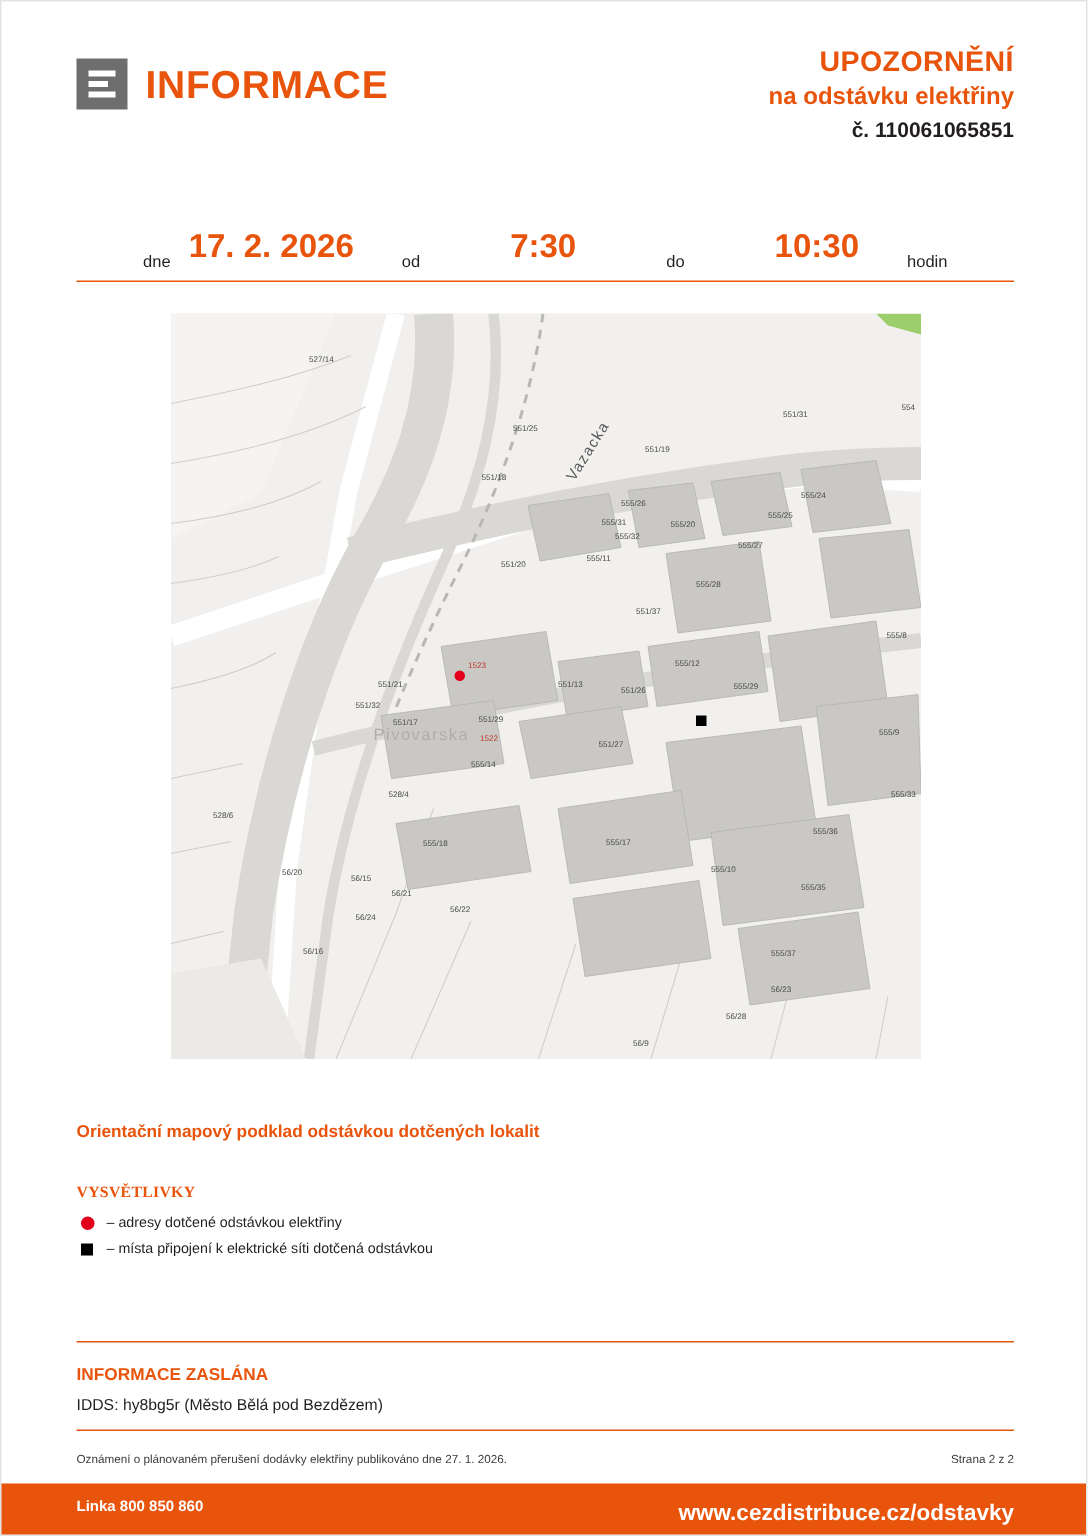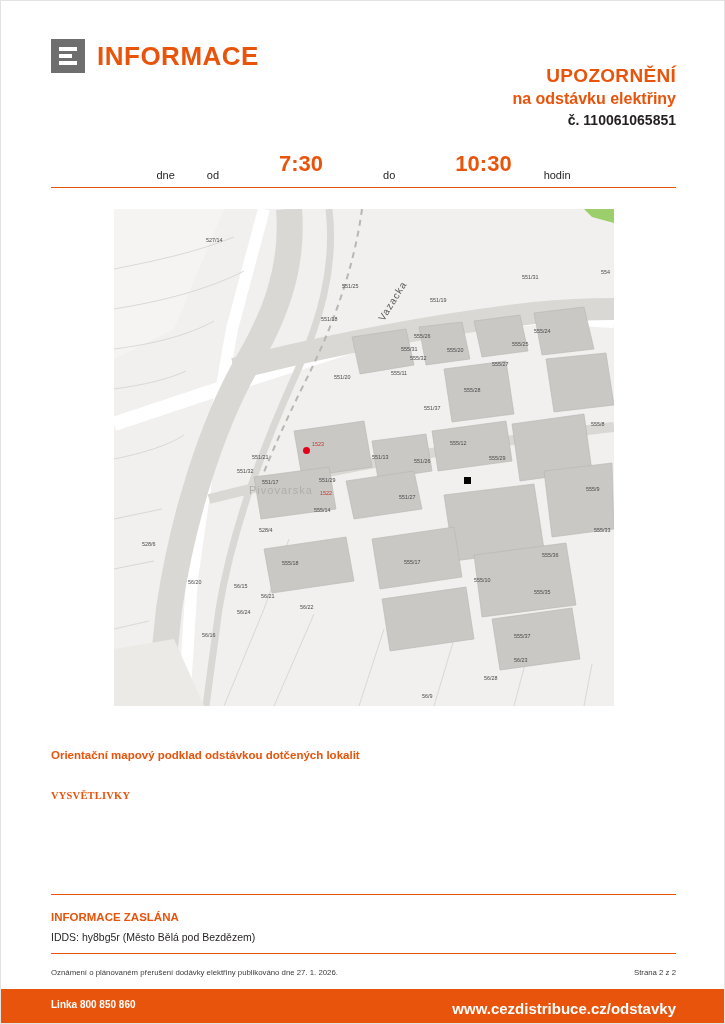--- a/index.html
+++ b/index.html
@@ -58,21 +58,20 @@
     font-size: 26px;
     font-weight: bold;
     letter-spacing: 0.5px;
     color: #e8540c;
   }
   .header-right {
     position: absolute;
     right: 0;
     top: 0;
     text-align: right;
-    margin-top: 34px;
   }
   .hr-line1 {
     font-size: 19px;
     font-weight: bold;
     color: #e8540c;
     letter-spacing: 0.3px;
   }
   .hr-line2 {
     font-size: 16px;
     font-weight: bold;
@@ -290,20 +289,21 @@
     </div>
     <div class="header-right">
       <div class="hr-line1">UPOZORNĚNÍ</div>
       <div class="hr-line2">na odstávku elektřiny</div>
       <div class="hr-line3">č. 110061065851</div>
     </div>
   </div>
 
   <div class="datestrip">
     <span class="lbl">dne</span>
+    <span class="val">17. 2. 2026</span>
     <span class="gap-a"></span>
     <span class="lbl">od</span>
     <span class="gap-b"></span>
     <span class="val">7:30</span>
     <span class="gap-b"></span>
     <span class="lbl">do</span>
     <span class="gap-c"></span>
     <span class="val">10:30</span>
     <span class="gap-a"></span>
     <span class="lbl">hodin</span>
@@ -424,20 +424,34 @@
 
     <div class="house-no" style="left:198px; top:232px;">1523</div>
     <div class="house-no" style="left:206px; top:281px;">1522</div>
 
     <div class="marker-dot" style="left:189px; top:238px;"></div>
     <div class="marker-sq" style="left:350px; top:268px;"></div>
   </div>
 
   <div class="map-caption">Orientační mapový podklad odstávkou dotčených lokalit</div>
   <div class="legend-title">VYSVĚTLIVKY</div>
+  <div class="legend">
+    <div class="legend-row">
+      <span class="legend-sym">
+          <span class="sym-dot"></span>
+        </span>
+      <span class="legend-txt">– adresy dotčené odstávkou elektřiny</span>
+    </div>
+    <div class="legend-row">
+      <span class="legend-sym">
+          <span class="sym-sq"></span>
+        </span>
+      <span class="legend-txt">– místa připojení k elektrické síti dotčená odstávkou</span>
+    </div>
+  </div>
 
   <div class="rule r1"></div>
   <div class="info-title">INFORMACE ZASLÁNA</div>
   <div class="info-body">IDDS: hy8bg5r (Město Bělá pod Bezdězem)</div>
   <div class="rule r2"></div>
 
   <div class="footnote">Oznámení o plánovaném přerušení dodávky elektřiny publikováno dne 27. 1. 2026.</div>
   <div class="pageno">Strana 2 z 2</div>
 
   <div class="footerbar">

